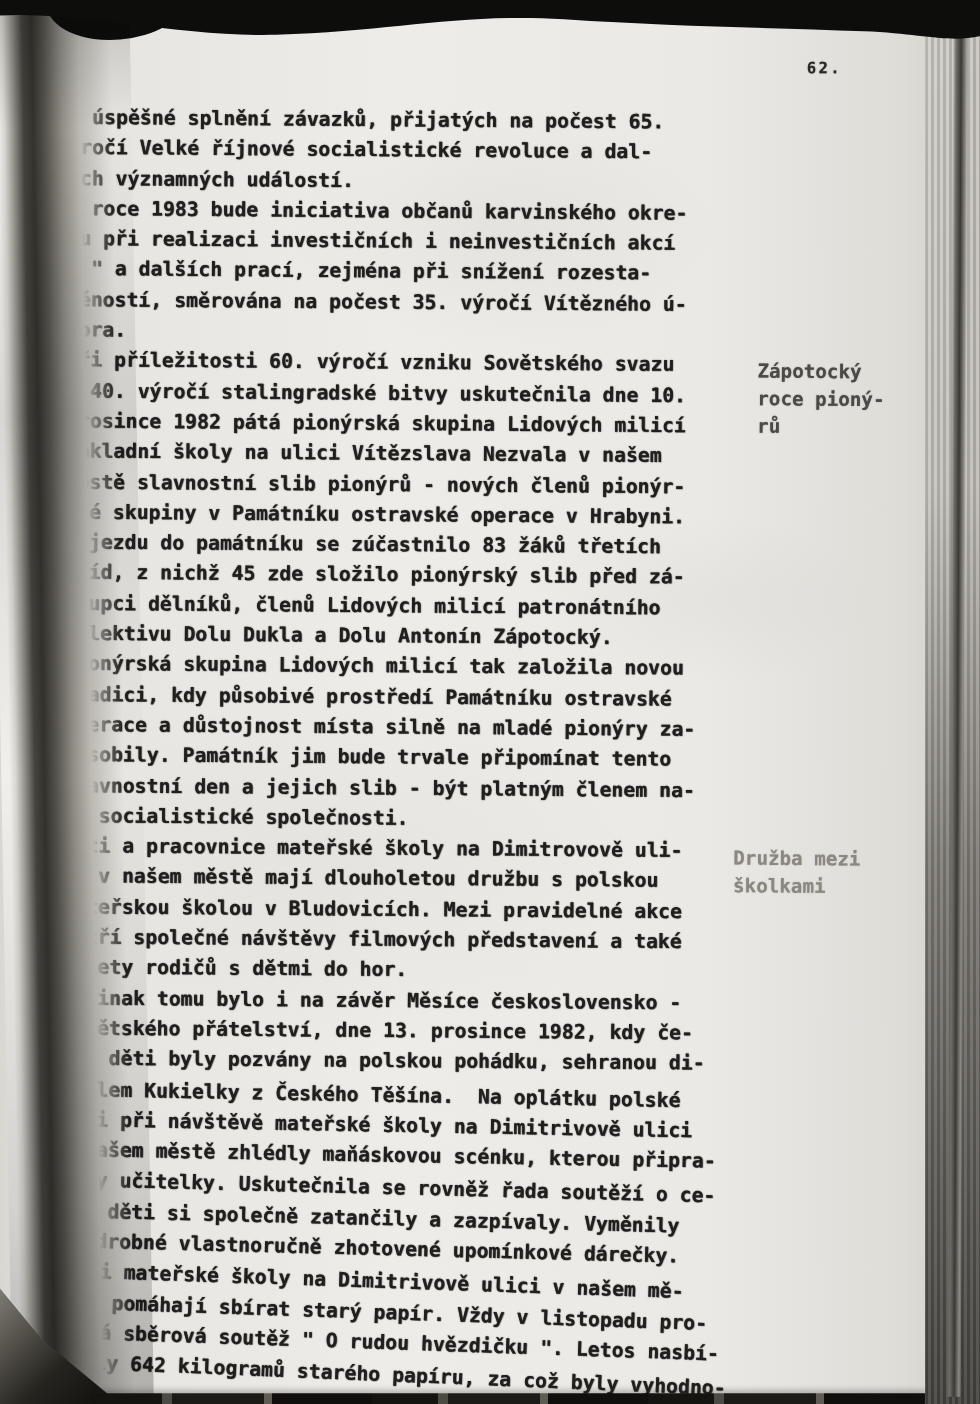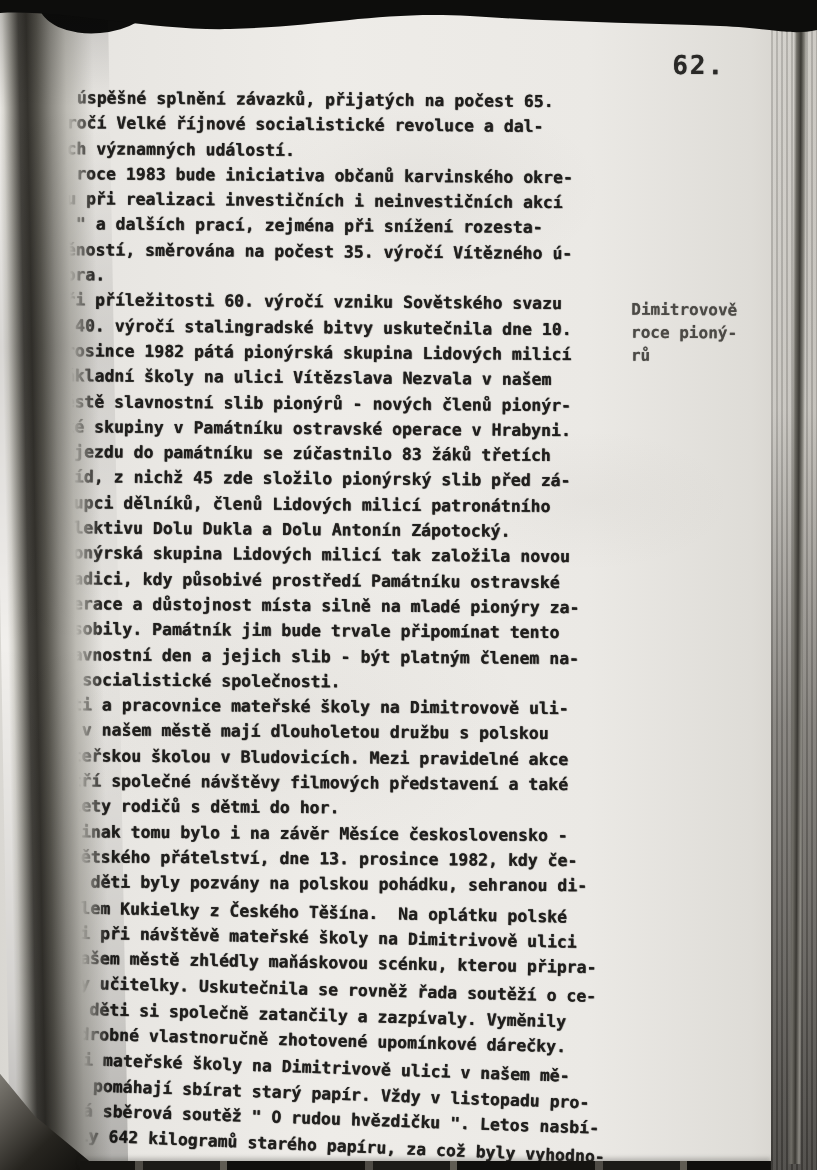--- a/index.html
+++ b/index.html
@@ -22,21 +22,21 @@
 
   
   .content{
     position:absolute;inset:0;
     transform:rotate(0.45deg);
     transform-origin:40px 90px;
   }
 
   .pagenum{
     position:absolute;left:672px;top:45px;
-    font-size:26px;font-weight:700;letter-spacing:2px;
+    font-size:13px;font-weight:700;letter-spacing:2px;
     color:#2a2927;text-shadow:0 0 1px rgba(42,41,39,0.7);
   }
 
   .bodytext{position:absolute;left:57px;top:85px;width:620px;}
   .bodytext .line{
     height:25.3px;
     font-size:16.5px;line-height:25.3px;font-weight:700;
     color:var(--ink,#201f1d);
     white-space:pre;
     text-shadow:0 0 1px rgba(32,30,28,0.85), 0.6px 0.4px 0 rgba(40,38,35,0.35);
@@ -162,22 +162,23 @@
         <div class="line">v našem městě zhlédly maňáskovou scénku, kterou připra-</div>
         <div class="line">vily učitelky. Uskutečnila se rovněž řada soutěží o ce-</div>
         <div class="line">ny, děti si společně zatančily a zazpívaly. Vyměnily</div>
         <div class="line">si drobné vlastnoručně zhotovené upomínkové dárečky.</div>
         <div class="line">Děti mateřské školy na Dimitrivově ulici v našem mě-</div>
         <div class="line">stě pomáhají sbírat starý papír. Vždy v listopadu pro-</div>
         <div class="line">bíhá sběrová soutěž " O rudou hvězdičku ". Letos nasbí-</div>
         <div class="line">raly 642 kilogramů starého papíru, za což byly vyhodno-</div>
       </div>
 
-    <div class="note note1"><div class="note-line">Dimitrovově</div><div class="note-line">roce pioný-</div><div class="note-line">rů</div></div>
+    <div class="note note1"><div class="note-line">Zápotocký</div><div class="note-line">roce pioný-</div><div class="note-line">rů</div></div>
 
+    <div class="note note2"><div class="note-line">Družba mezi</div><div class="note-line">školkami</div></div>
   </div>
 
   <div class="gutter"></div>
   <div class="corner-bl"></div>
   <div class="bottom-band"></div>
 
   <div class="right-zone"></div>
   <div class="right-stripe"></div>
 
   <svg class="top-band" viewBox="0 0 817 38" preserveAspectRatio="none" aria-hidden="true">

